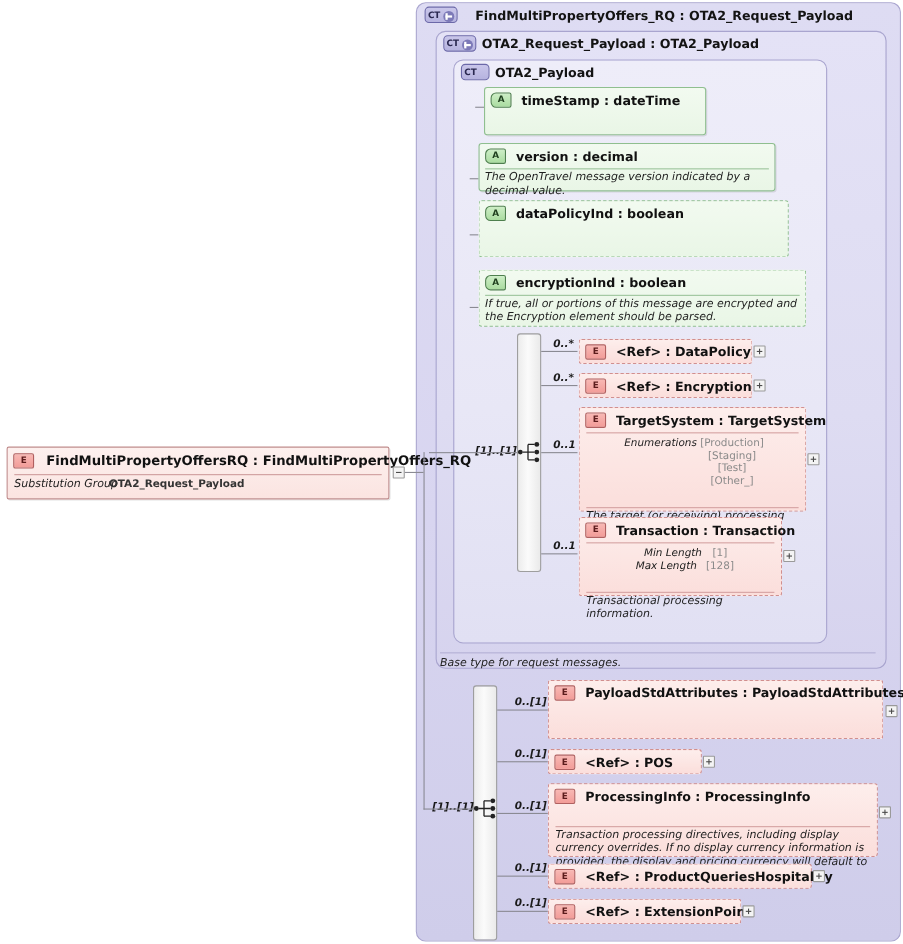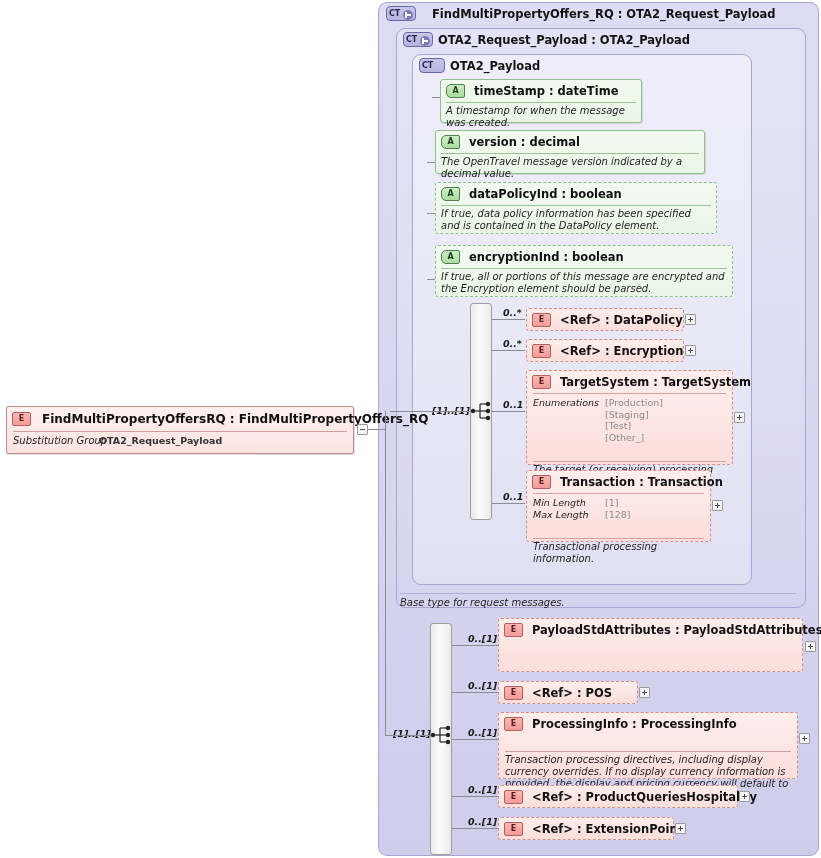--- a/index.html
+++ b/index.html
@@ -104,21 +104,21 @@
     width:19px; height:14px;
     border:1px solid #b06060;
     border-radius:2px;
     background:linear-gradient(180deg,#f8b8b4 0%, #f29c98 100%);
     font-size:8px; font-weight:bold; color:#5c1c1c;
     text-align:center; line-height:12px;
   }
   .ebox .facets {
     border-top:1px solid #d5a2a2;
     margin:0 6px; padding:3px 0 2px 0;
-    font-size:9.5px; line-height:11.5px;
+    font-size:9.5px; line-height:11.5px;text-align:center;
   }
   .facetrow { white-space:nowrap; }
   .facetrow .k { display:inline-block; width:72px; font-style:italic; color:#1c1c1c; }
   .facetrow .v { color:#8a8a8a; }
   .enumlabel { display:inline-block; width:72px; font-style:italic; color:#1c1c1c; vertical-align:top;}
   .enumvals { display:inline-block; color:#8a8a8a; }
   .ebox .body {
     border-top:1px solid #d5a2a2;
     margin:16px 6px; padding:2px 0 3px 0;
     font-style:italic; font-size:10px; line-height:12px; color:#1d1d1d;
@@ -204,37 +204,35 @@
   <div class="ln lnh" style="left:432px; top:97px; width:8px;"></div>
   <div class="ln lnh" style="left:427px; top:162px; width:8px;"></div>
   <div class="ln lnh" style="left:427px; top:213px; width:8px;"></div>
   <div class="ln lnh" style="left:427px; top:279px; width:8px;"></div>
 
   <div class="abox req" style="left:440px; top:79px; width:202px; height:44px;">
     <div class="hd">
       <span class="aicon">A</span>
       <span>timeStamp : dateTime</span>
     </div>
-    <div class="body">A timestamp for when the message was created.</div>
   </div>
 
   <div class="abox req" style="left:435px; top:130px; width:270px; height:44px;">
     <div class="hd">
       <span class="aicon">A</span>
       <span>version   : decimal</span>
     </div>
     <div class="body">The OpenTravel message version indicated by a decimal value.</div>
   </div>
 
   <div class="abox opt" style="left:435px; top:182px; width:282px; height:52px;">
     <div class="hd">
       <span class="aicon">A</span>
       <span>dataPolicyInd : boolean</span>
     </div>
-    <div class="body">If true, data policy information has been specified and is contained in the DataPolicy element.</div>
   </div>
 
   <div class="abox opt" style="left:435px; top:245px; width:298px; height:52px;">
     <div class="hd">
       <span class="aicon">A</span>
       <span>encryptionInd : boolean</span>
     </div>
     <div class="body">If true, all or portions of this message are encrypted and the Encryption element should be parsed.</div>
   </div>
 

